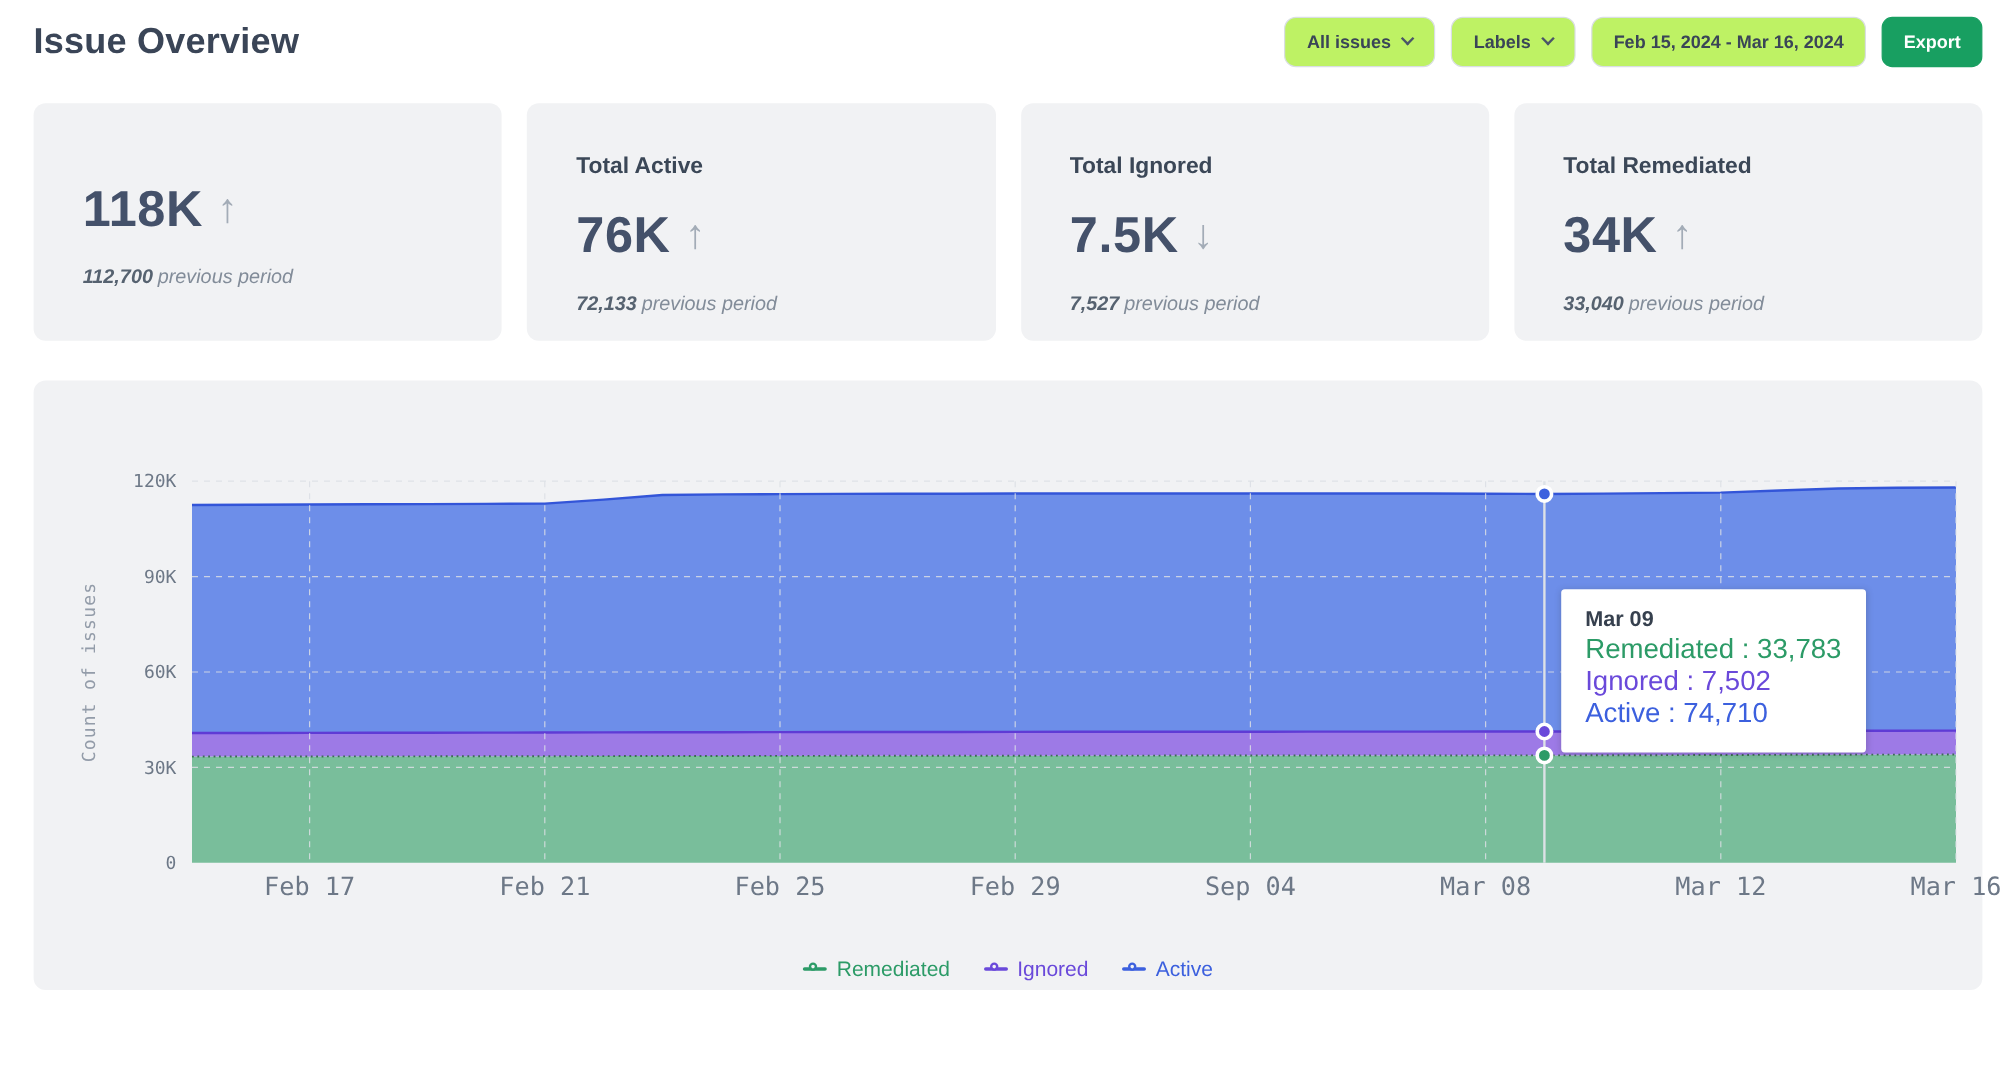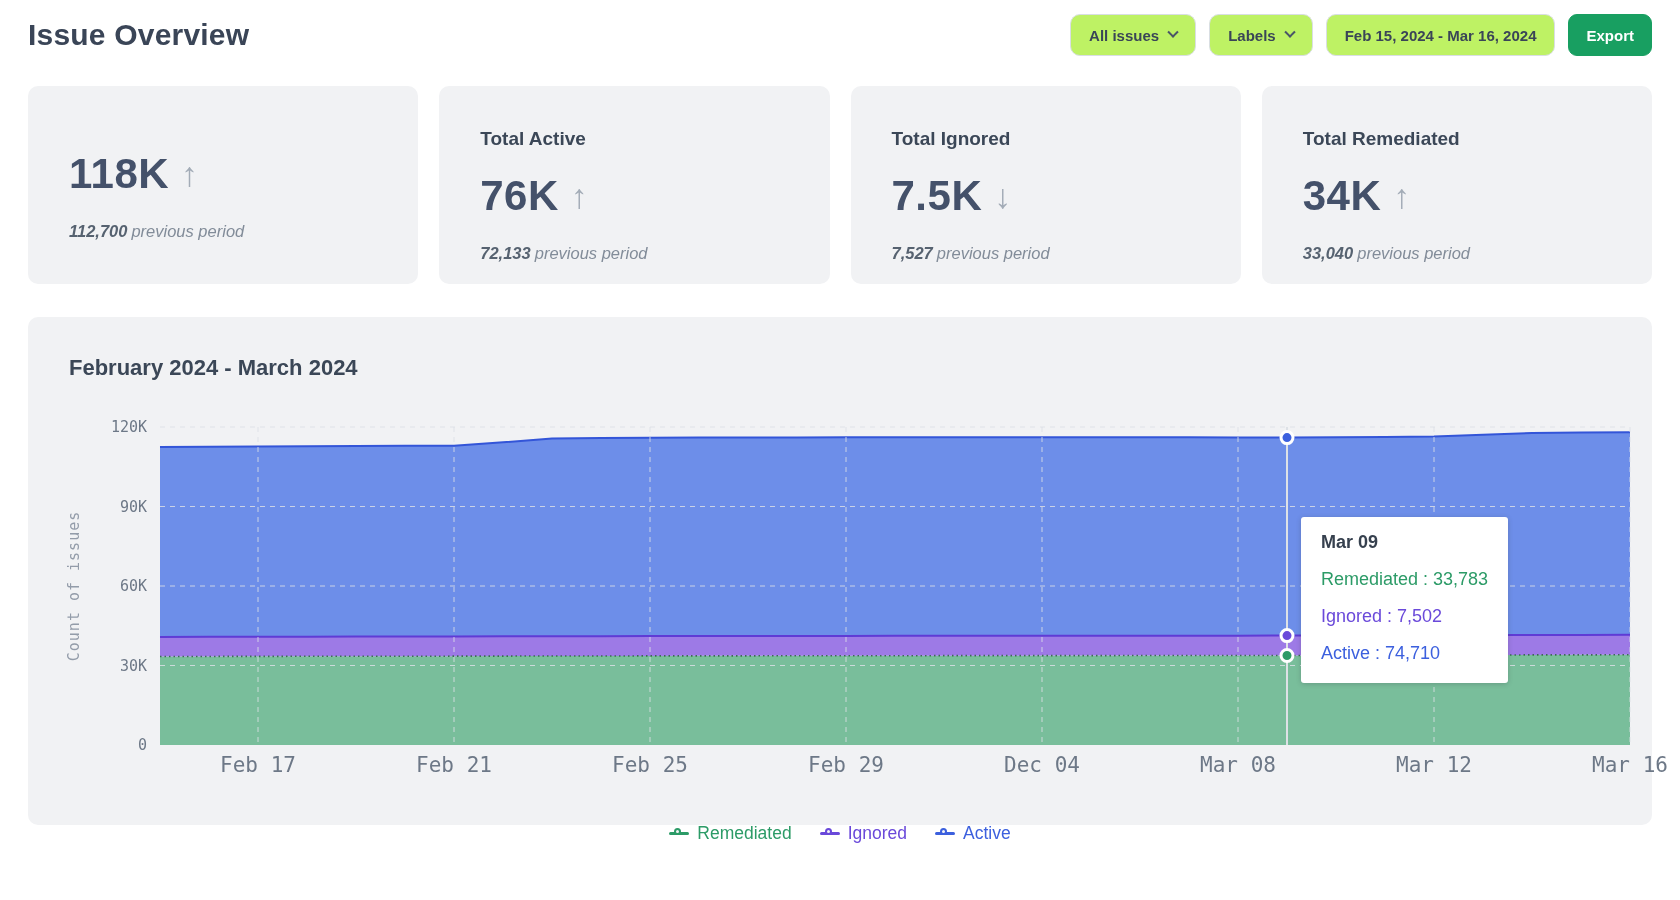--- a/index.html
+++ b/index.html
@@ -53,21 +53,21 @@
   .legend { display:flex; justify-content:center; gap:28px; margin-top:78px; margin-left:-91px; margin-right:-11px; }
   .legend-item { display:flex; align-items:center; gap:8px; font-size:17.5px; cursor:pointer; }
   .lg-mark { position:relative; width:20px; height:9px; display:inline-block; }
   .lg-line { position:absolute; top:3px; left:0; width:20px; height:3px; border-radius:2px; }
   .lg-dot { position:absolute; top:-1px; left:5px; width:7px; height:7px; background:#f1f2f4; border:2.5px solid; border-radius:50%; }
 
   
   .tooltip { position:absolute; top:90px; background:#ffffff; border-radius:3px;
              box-shadow:0 1px 5px rgba(50,55,65,.25); padding:15px 20px 19px 20px; white-space:nowrap; z-index:5; }
   .tt-title { font-size:18px; font-weight:700; color:#36404e; }
-  .tt-row { font-size:18px; margin-top:16px; }
+  .tt-row { font-size:23px; }
 </style>
 </head>
 <body>
 
 <div class="page">
 
   <div class="header">
     <h1 class="page-title">Issue Overview</h1>
     <div class="controls">
       <button class="btn">
@@ -121,21 +121,20 @@
         <span class="card-value">34K</span>
         <span class="trend">↑</span>
       </div>
       <div class="card-prev">
         <b>33,040</b><span>previous period</span>
       </div>
     </div>
   </div>
 
   <div class="panel">
-    <h2 class="chart-title">February 2024 - March 2024</h2>
     <div class="chart">
       <div class="plot">
         <span class="y-axis-title">Count of issues</span>
         <div class="yticks">
           <span class="yt-0">120K</span>
           <span class="yt-1">90K</span>
           <span class="yt-2">60K</span>
           <span class="yt-3">30K</span>
           <span class="yt-4">0</span>
         </div>
@@ -161,21 +160,21 @@
             <line x1="1127" y1="0" x2="1127" y2="318" class="hoverline"></line>
             <circle cx="1127" cy="228.48" r="6" fill="#2c9b67" stroke="#ffffff" stroke-width="3"></circle>
             <circle cx="1127" cy="208.59" r="6" fill="#6a49da" stroke="#ffffff" stroke-width="3"></circle>
             <circle cx="1127" cy="10.61" r="6" fill="#3c60de" stroke="#ffffff" stroke-width="3"></circle>
           </svg>
         <div class="xticks" id="xticks">
           <span style="left: 6.66667%;">Feb 17</span>
           <span style="left: 20%;">Feb 21</span>
           <span style="left: 33.3333%;">Feb 25</span>
           <span style="left: 46.6667%;">Feb 29</span>
-          <span style="left: 60%;">Dec 04</span>
+          <span style="left: 60%;">Sep 04</span>
           <span style="left: 73.3333%;">Mar 08</span>
           <span style="left: 86.6667%;">Mar 12</span>
           <span style="left: 100%;">Mar 16</span>
         </div>
         <div class="tooltip" id="tooltip" style="left: 1141px;">
           <div class="tt-title">Mar 09</div>
           <div class="tt-row" style="color: rgb(44, 155, 103);">Remediated : 33,783</div>
           <div class="tt-row" style="color: rgb(106, 73, 218);">Ignored : 7,502</div>
           <div class="tt-row" style="color: rgb(60, 96, 222);">Active : 74,710</div>
         </div>

